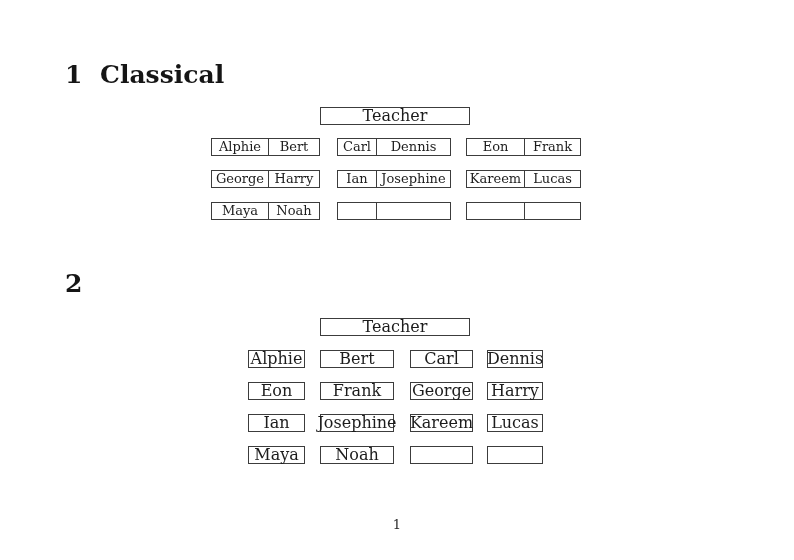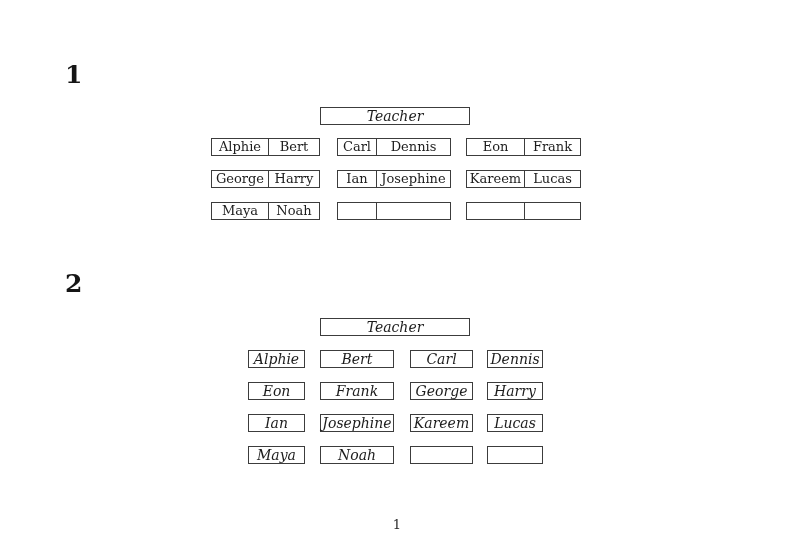--- a/index.html
+++ b/index.html
@@ -32,25 +32,24 @@
   }
   
   .box {
     position: absolute;
     box-sizing: border-box;
     height: 18px;
     border: 1px solid #3c3c3c;
     display: flex;
     align-items: center;
     justify-content: center;
-    font-size: 14px;
+    font-size: 16px;
     line-height: 16px;
     background: #ffffff;
     white-space: nowrap;
-    font-style: italic;
   }
   
   .desk {
     position: absolute;
     box-sizing: border-box;
     height: 18px;
     border: 1px solid #3c3c3c;
     display: flex;
     align-items: stretch;
     background: #ffffff;
@@ -84,20 +83,21 @@
     color: #2a2a2a;
   }
 </style>
 </head>
 <body>
 
 <div class="page">
 
   <div class="heading" style="left:65px; top:62px;">
     <span class="num">1</span>
+    <span class="ttl">Classical</span>
   </div>
 
   <div class="box" style="left:320px; top:107px; width:150px;">Teacher</div>
 
   <div class="desk col-a" style="top:138px;">
     <div class="cell left">Alphie</div>
     <div class="cell right">Bert</div>
   </div>
   <div class="desk col-b" style="top:138px;">
     <div class="cell left">Carl</div>

